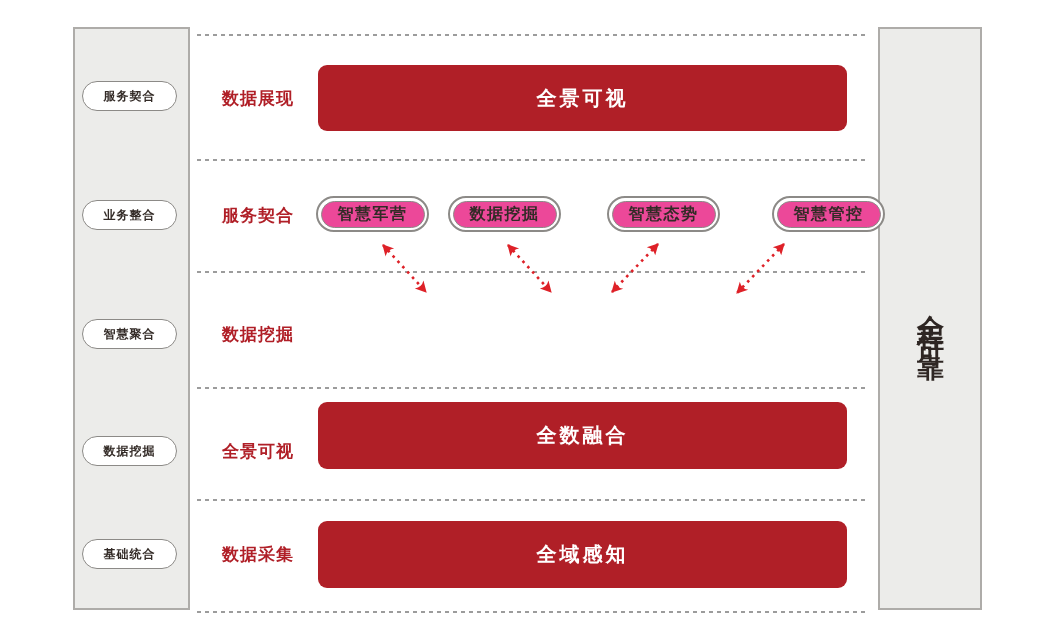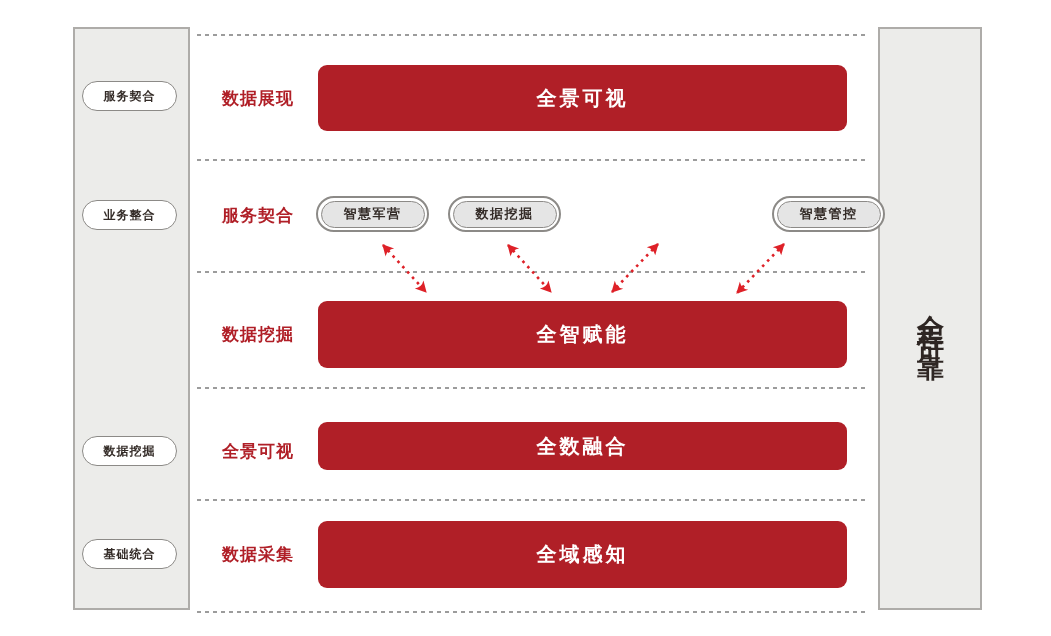--- a/index.html
+++ b/index.html
@@ -55,38 +55,38 @@
   
   .bar{
     position:absolute;left:318px;width:529px;
     background:#B01F27;
     border-radius:9px;
     display:flex;align-items:center;justify-content:center;
     color:#ffffff;font-size:20px;font-weight:700;letter-spacing:3px;
   }
   .bar1{top:65px;height:66px}
   .bar2{top:301px;height:67px}
-  .bar3{top:422px;height:48px}
+  .bar3{top:402px;height:67px}
   .bar4{top:521px;height:67px}
   
   .app-pill{
     position:absolute;top:196px;height:36px;width:113px;
     background:#ffffff;
     border:2px solid #8C8A87;
     border-radius:18px;
     padding:2.5px;
   }
   .ap1{left:316px}.ap2{left:448px}.ap3{left:607px}.ap4{left:772px}
   .app-pill-inner{
     width:100%;height:100%;
     border:1.5px solid #8C8A87;
     border-radius:14px;
-    background:#e5e5e5;
+    background:#ec4899;
     display:flex;align-items:center;justify-content:center;
-    font-size:13px;font-weight:700;color:#332B27;letter-spacing:1.5px;
+    font-size:16px;font-weight:700;color:#332B27;letter-spacing:1.5px;
   }
   
   .arrows{position:absolute;left:0;top:0;pointer-events:none;}
   .arrow-line{stroke:#DE2128;stroke-width:2.6;stroke-dasharray:2.6 4.6;fill:none;}
 </style>
 </head>
 <body>
 
 <div class="stage">
 
@@ -98,39 +98,42 @@
 
   <div class="sep sep1"></div>
   <div class="sep sep2"></div>
   <div class="sep sep3"></div>
   <div class="sep sep4"></div>
   <div class="sep sep5"></div>
   <div class="sep sep6"></div>
 
   <div class="side-pill sp1">服务契合</div>
   <div class="side-pill sp2">业务整合</div>
+  <div class="side-pill sp3">智慧聚合</div>
   <div class="side-pill sp4">数据挖掘</div>
   <div class="side-pill sp5">基础统合</div>
 
   <div class="cat cat1">数据展现</div>
   <div class="cat cat2">服务契合</div>
   <div class="cat cat3">数据挖掘</div>
   <div class="cat cat4">全景可视</div>
   <div class="cat cat5">数据采集</div>
 
   <div class="bar bar1">全景可视</div>
-  <div class="bar bar2">全智赋能</div>
   <div class="bar bar3">全数融合</div>
   <div class="bar bar4">全域感知</div>
 
   <div class="app-pill ap1">
     <div class="app-pill-inner">智慧军营</div>
   </div>
   <div class="app-pill ap2">
     <div class="app-pill-inner">数据挖掘</div>
+  </div>
+  <div class="app-pill ap3">
+    <div class="app-pill-inner">智慧态势</div>
   </div>
   <div class="app-pill ap4">
     <div class="app-pill-inner">智慧管控</div>
   </div>
 
   <svg class="arrows" width="1051" height="636" viewBox="0 0 1051 636">
     <defs>
       <marker id="ah" viewBox="0 0 10 10" refX="8.6" refY="5" markerWidth="13" markerHeight="13" markerUnits="userSpaceOnUse" orient="auto-start-reverse">
         <path d="M0.8,0.5 L9.4,5 L0.8,9.5 Q3.8,5 0.8,0.5 Z" fill="#DE2128"></path>
       </marker>

